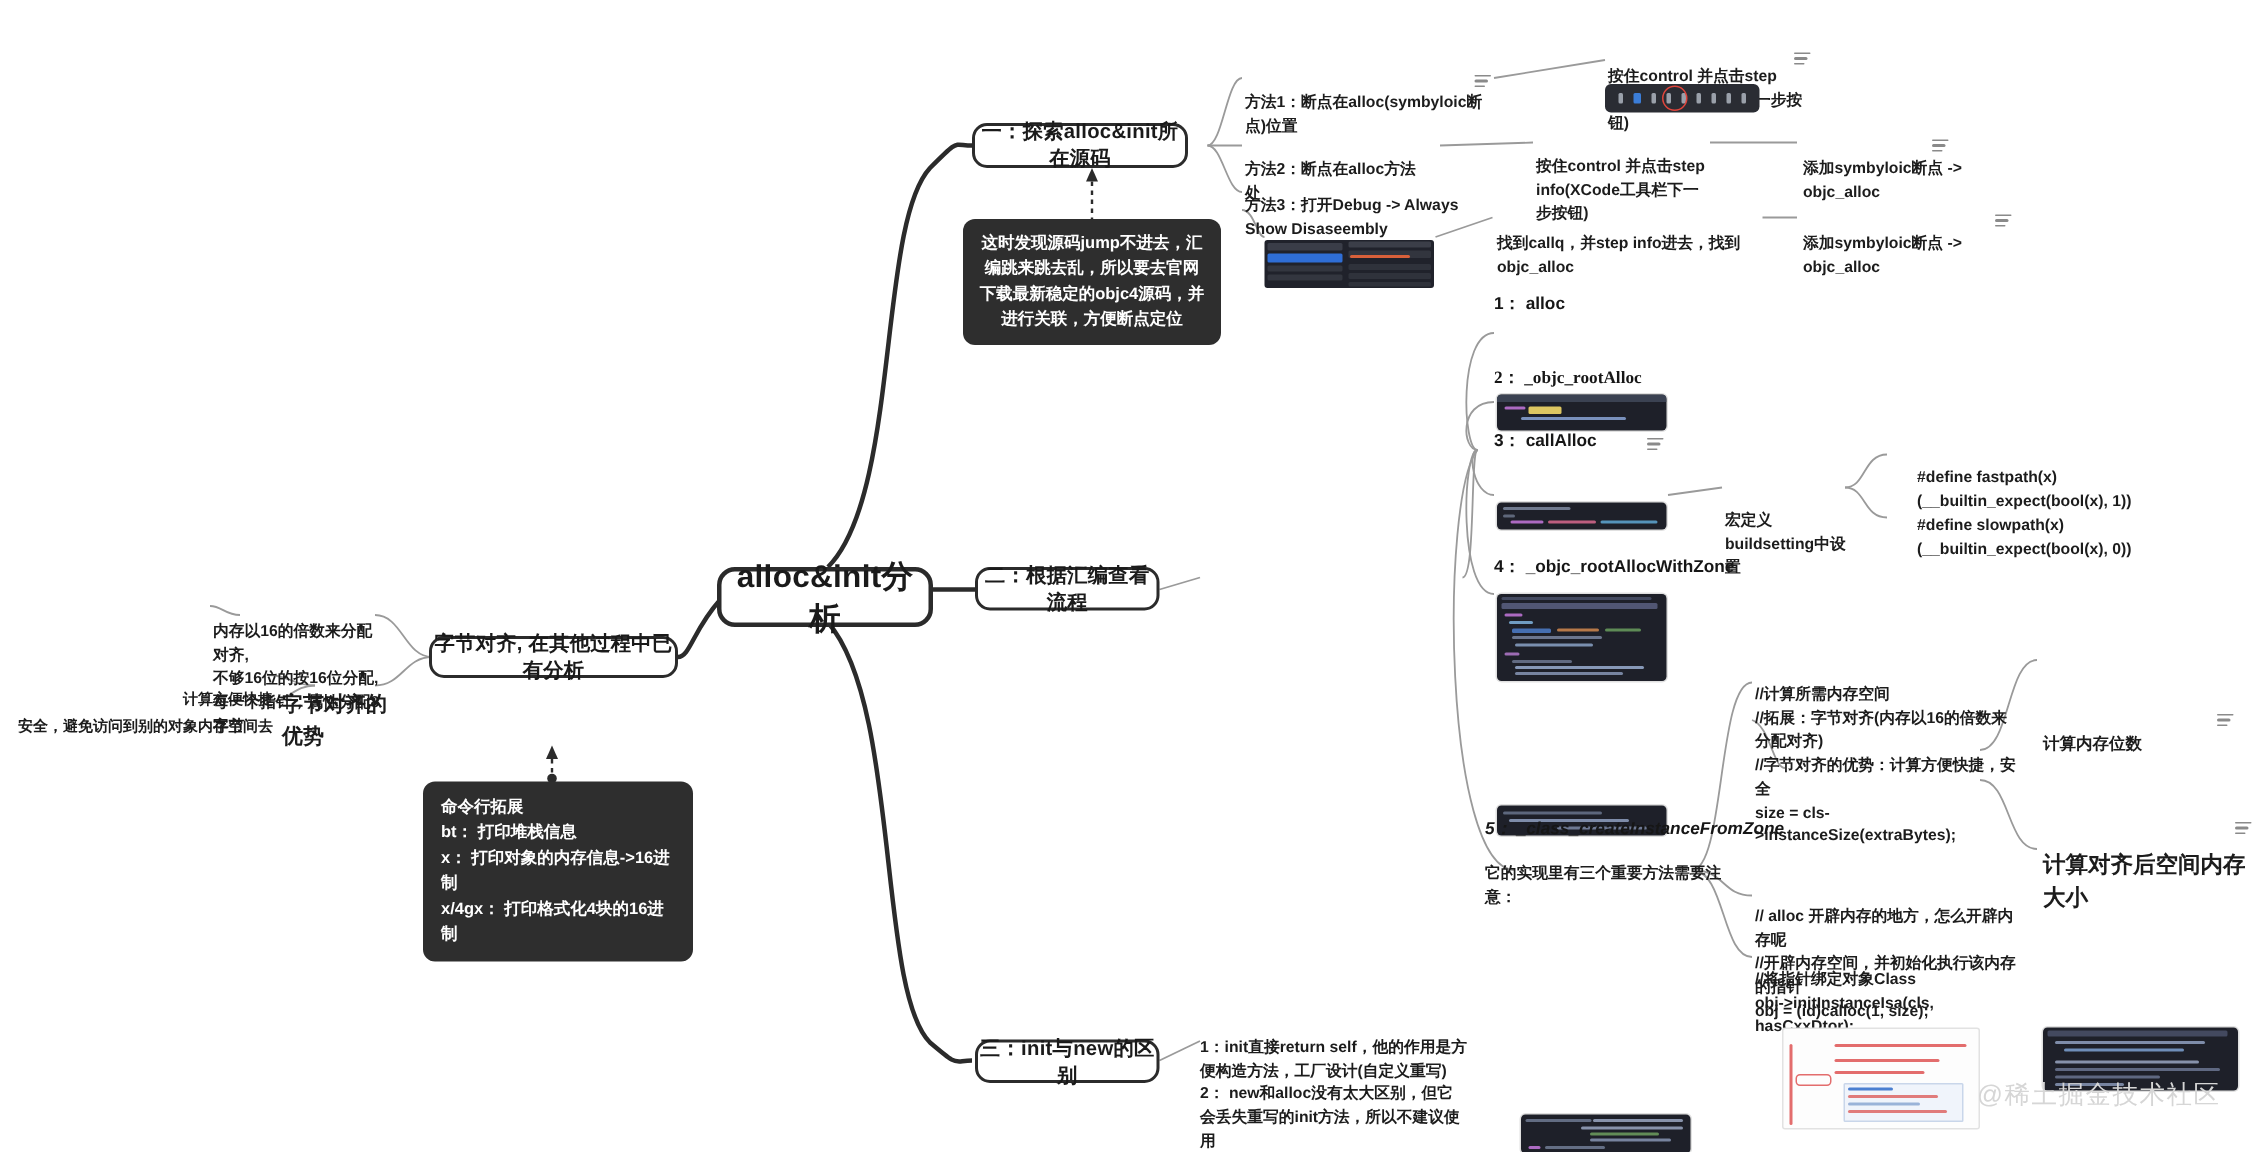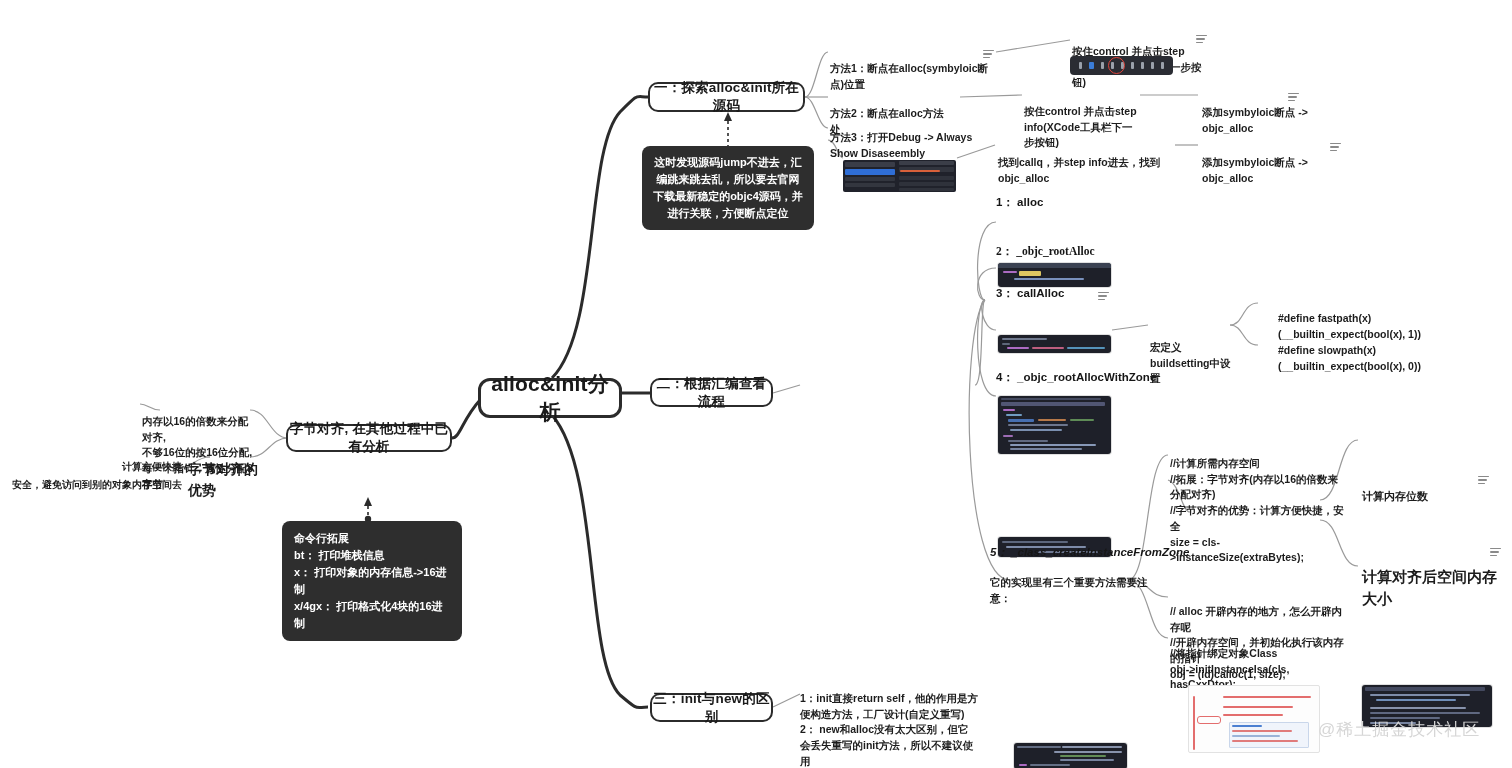--- a/index.html
+++ b/index.html
@@ -212,21 +212,21 @@
       <polygon points="728,112 724,121 732,121"></polygon>
       <circle cx="368" cy="519" r="3.2"></circle>
       <polygon points="368,497 364,506 372,506"></polygon>
     </g>
   </svg>
 
   <div class="node box root" style="left:478px; top:378px; width:144px; height:40px;">
     <span>alloc&amp;init分析</span>
   </div>
 
-  <div class="node box lvl1" style="left:648px; top:82px; width:157px; height:30px;">
+  <div class="node box lvl1" style="left:648px; top:82px; width:144px; height:30px;">
     <span>一：探索alloc&amp;init所在源码</span>
   </div>
 
   <div class="node dark center" style="left:642px; top:146px; width:172px;">
     <span>这时发现源码jump不进去，汇编跳来跳去乱，所以要去官网下载最新稳定的objc4源码，并进行关联，方便断点定位</span>
   </div>
 
   <div class="node txt" style="left:830px; top:45px; width:165px;">
     <span>方法1：断点在alloc(symbyloic断点)位置</span>
   </div>

